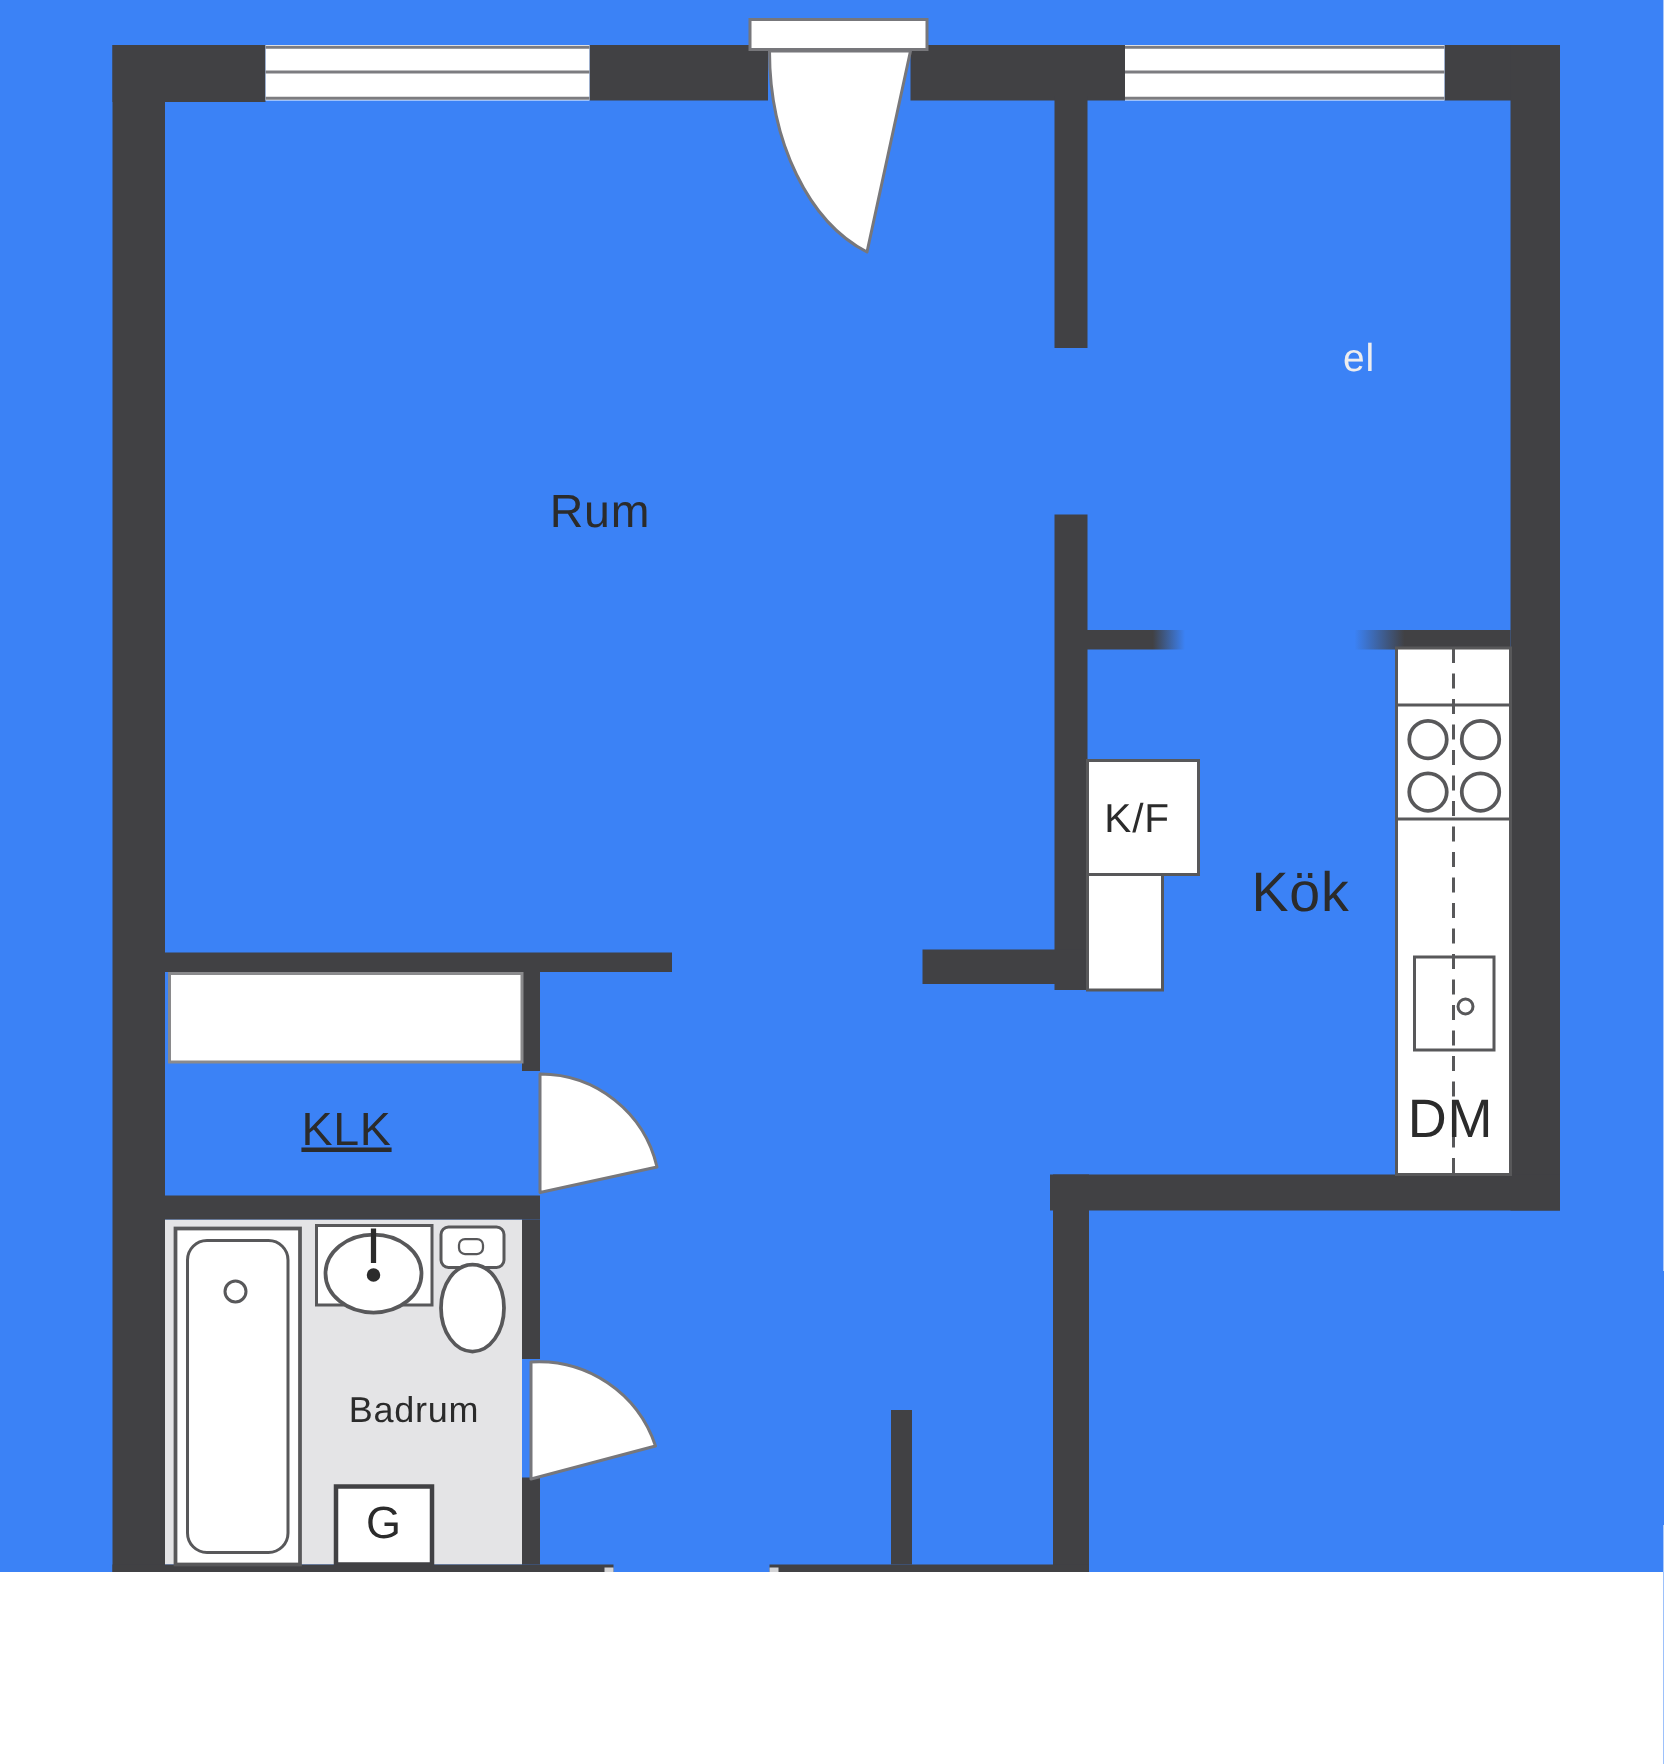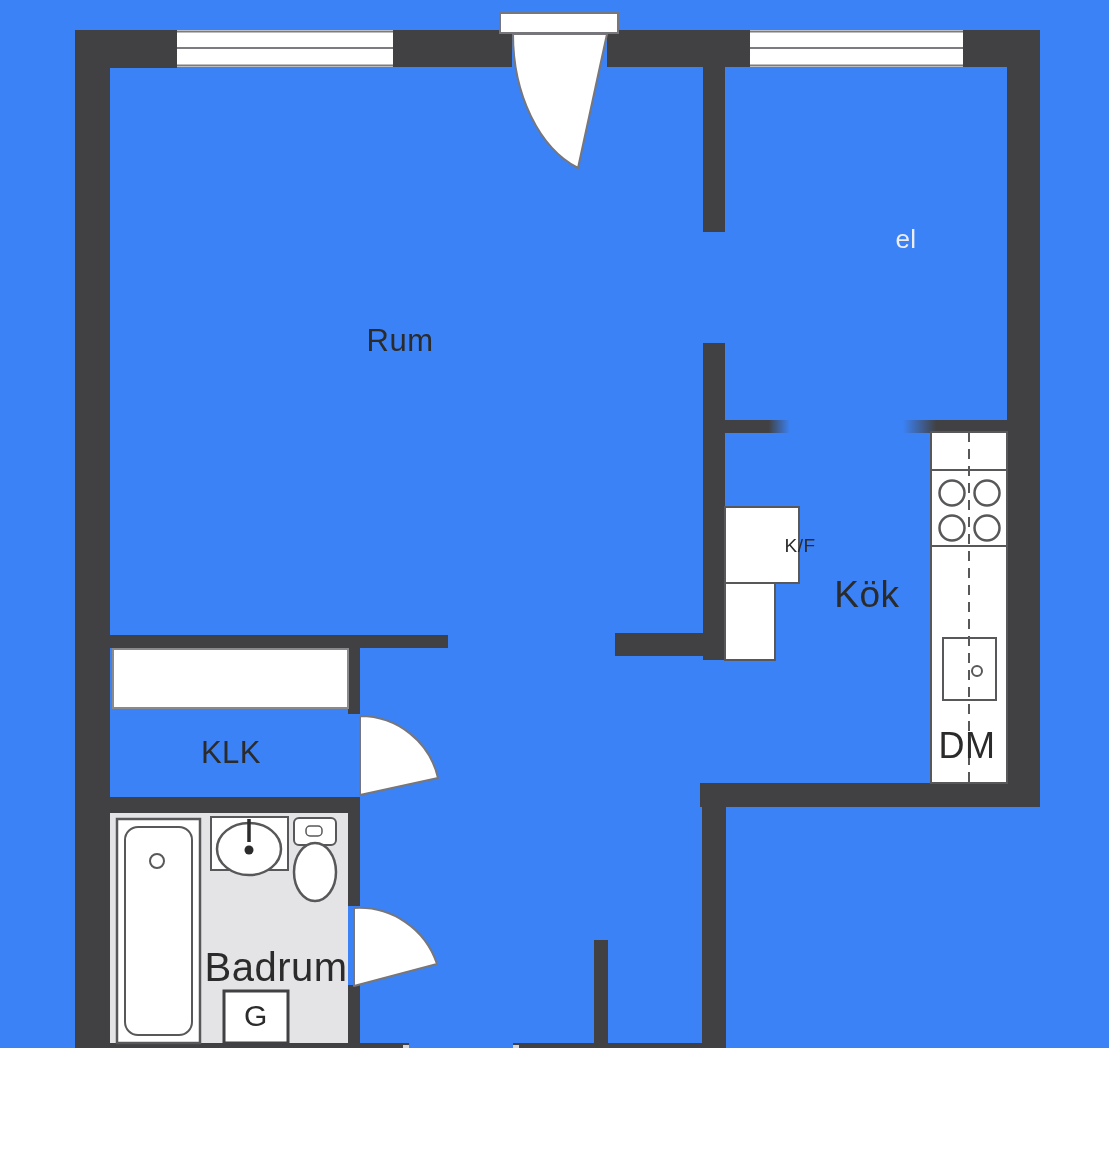--- a/index.html
+++ b/index.html
@@ -3,23 +3,23 @@
 <meta charset="utf-8">
 <style>
   html,body{margin:0;padding:0;background:#ffffff;}
   #plan{position:relative;width:1109px;height:1048px;background:#3b82f6;overflow:hidden;
         font-family:"Liberation Sans",sans-serif;}
   #plan svg{position:absolute;left:0;top:0;}
   .lbl{position:absolute;transform:translate(-50%,-50%);color:#2b2b2b;
        font-family:"Liberation Sans",sans-serif;white-space:nowrap;letter-spacing:.5px;}
   .lbl-rum{left:400px;top:341px;font-size:31px;}
   .lbl-kok{left:867px;top:595px;font-size:37px;}
-  .lbl-kf{left:800px;top:546px;font-size:19px;}
-  .lbl-klk{left:231px;top:753px;font-size:31px;}
-  .lbl-badrum{left:276px;top:967px;font-size:40px;}
+  .lbl-kf{left:758px;top:546px;font-size:27px;}
+  .lbl-klk{left:231px;top:753px;font-size:31px;text-decoration:underline;}
+  .lbl-badrum{left:276px;top:941px;font-size:24px;}
   .lbl-g{left:256px;top:1016px;font-size:30px;}
   .lbl-dm{left:967px;top:746px;font-size:36px;}
   .lbl-watermark{left:906px;top:239px;font-size:26px;color:#ededef;}
 </style>
 </head>
 <body>
 
 <div id="plan">
 
   <svg width="1109" height="1176" viewBox="0 0 1109 1176">

